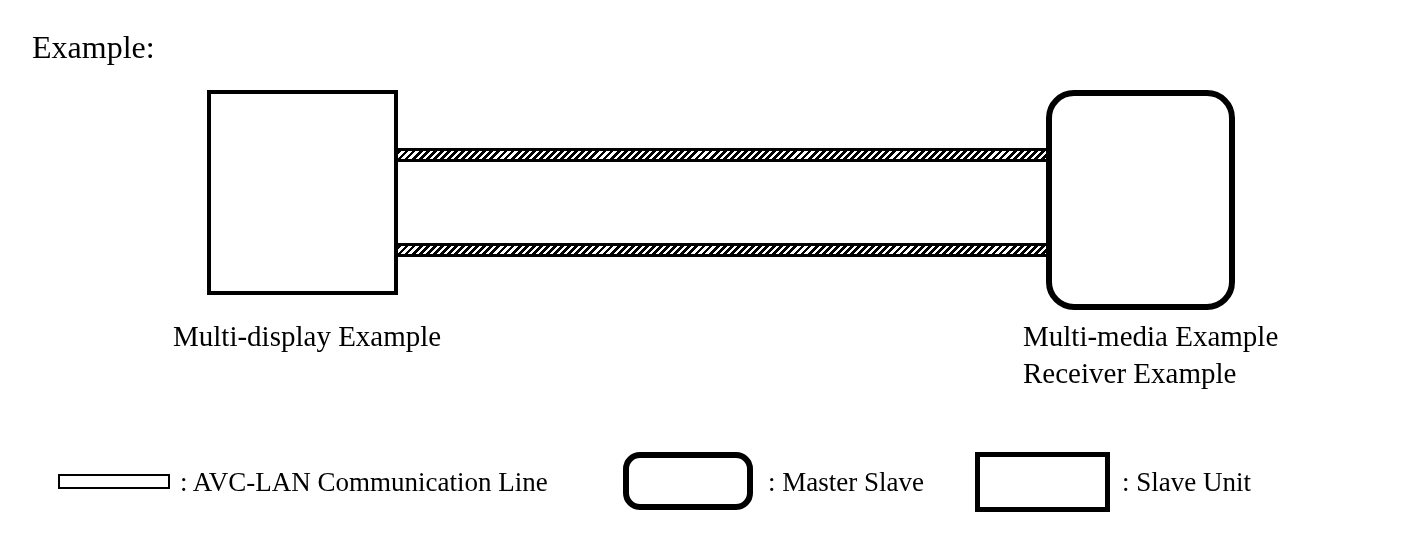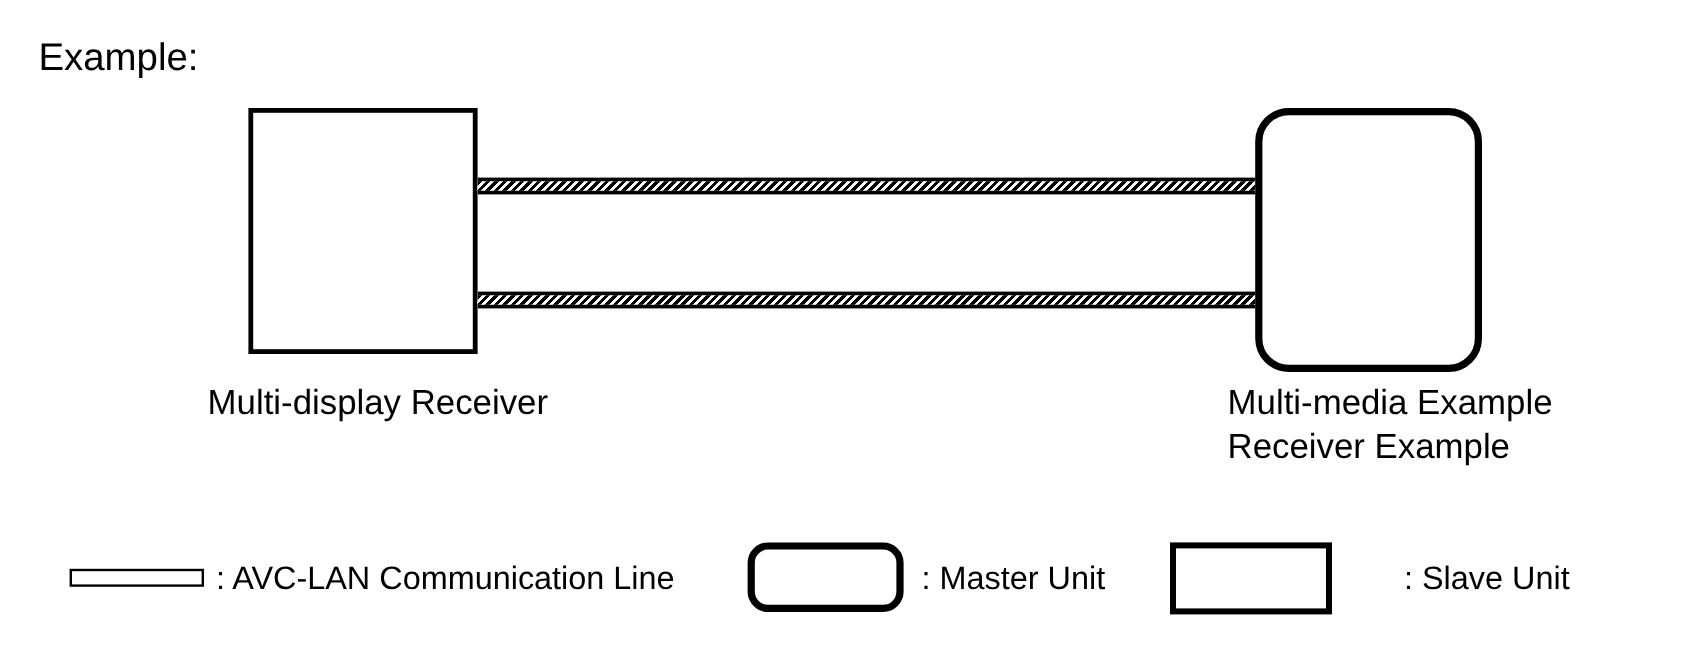--- a/index.html
+++ b/index.html
@@ -8,20 +8,21 @@
     background: #ffffff;
     font-family: "Liberation Sans", sans-serif;
     color: #000000;
   }
   .stage {
     position: relative;
     width: 1421px;
     height: 555px;
     background: #ffffff;
     overflow: hidden;
+    font-family: Liberation Serif, serif;
   }
   .title {
     position: absolute;
     left: 32px;
     top: 30px;
     font-size: 32px;
     line-height: 34px;
     white-space: nowrap;
   }
   
@@ -110,45 +111,45 @@
     border: 5px solid #000000;
   }
   .legend-label {
     position: absolute;
     font-size: 27px;
     line-height: 30px;
     white-space: nowrap;
   }
   .legend-label-line { left: 180px; top: 467px; }
   .legend-label-master { left: 768px; top: 467px; }
-  .legend-label-slave { left: 1122px; top: 467px; margin-left: 48px; }
+  .legend-label-slave { left: 1122px; top: 467px; }
 </style>
 </head>
 <body>
 
 <div class="stage">
 
   <div class="title">Example:</div>
 
   <div class="node node-slave"></div>
 
   <div class="conn conn-top hatch-fill"></div>
   <div class="conn conn-bottom hatch-fill"></div>
 
   <div class="node node-master"></div>
 
-  <div class="node-label label-left">Multi-display Receiver</div>
+  <div class="node-label label-left">Multi-display Example</div>
 
   <div class="node-label label-right">
     <div>Multi-media Example</div>
     <div>Receiver Example</div>
   </div>
 
   <div class="legend-swatch legend-line-swatch hatch-fill"></div>
   <div class="legend-label legend-label-line">: AVC-LAN Communication Line</div>
 
   <div class="legend-swatch legend-master-swatch"></div>
-  <div class="legend-label legend-label-master">: Master Unit</div>
+  <div class="legend-label legend-label-master">: Master Slave</div>
 
   <div class="legend-swatch legend-slave-swatch"></div>
   <div class="legend-label legend-label-slave">: Slave Unit</div>
 
 </div>
 
 </body></html>

